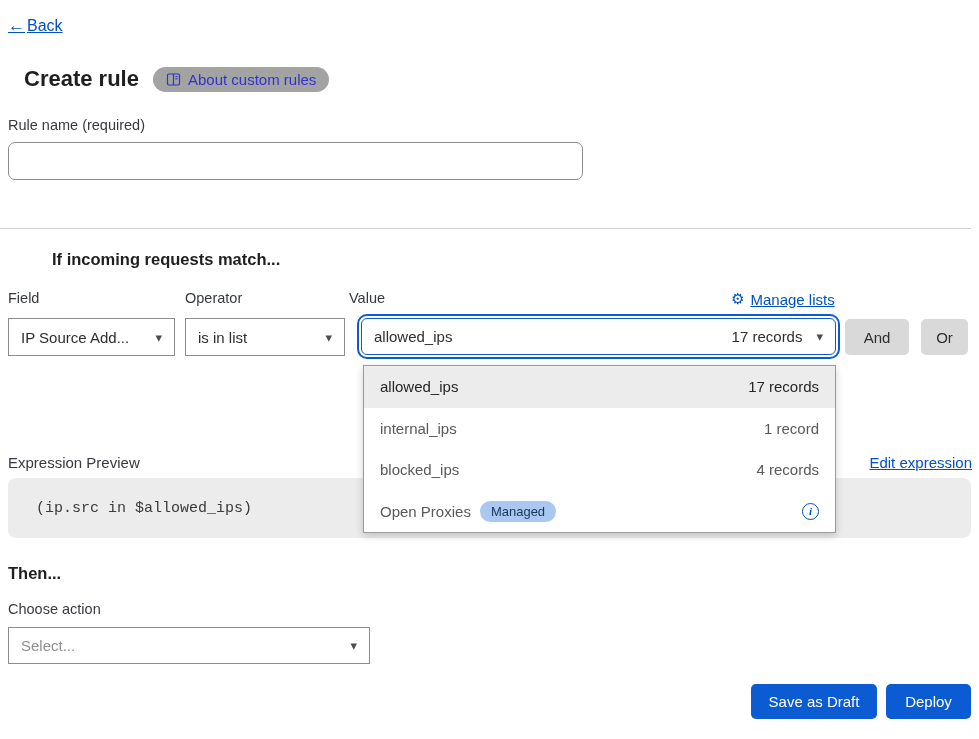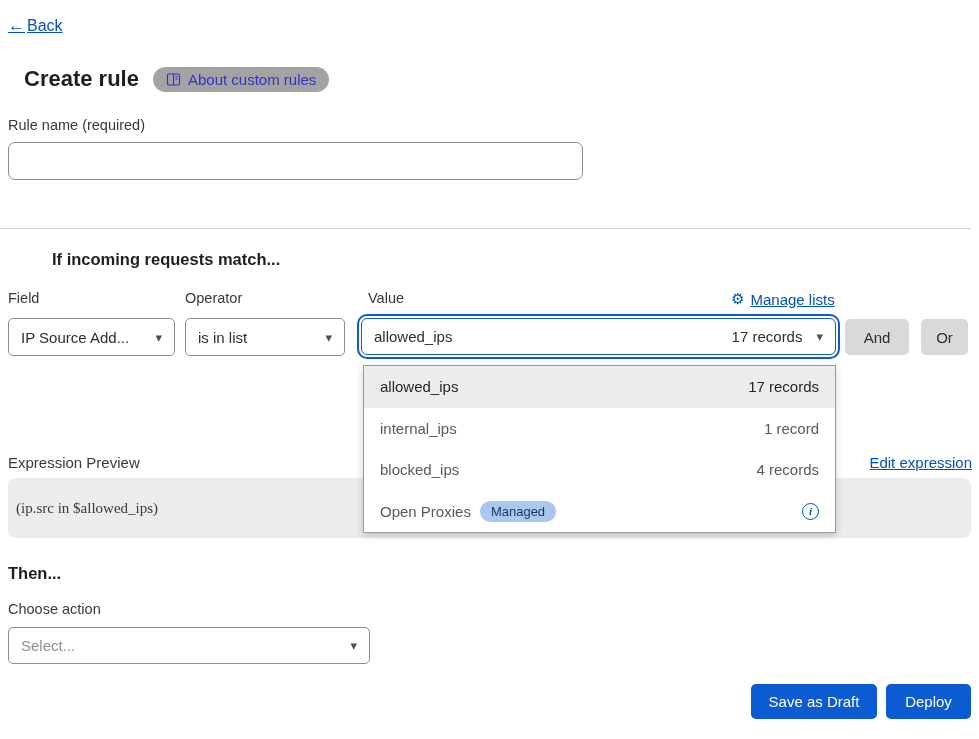--- a/index.html
+++ b/index.html
@@ -26,23 +26,23 @@
     border:1px solid #8d8d8d; border-radius:7px; font-size:15px; padding:0 12px; outline:none; }
   .helper { position:absolute; left:8px; top:187px; font-size:14.5px; color:#3d3d3d; }
 
   .divider { position:absolute; left:0; top:228px; width:971px; height:1px; background:#cfcfcf; }
 
   .section-heading { font-size:16.5px; font-weight:bold; color:#1f1f1f; }
   .match-heading { position:absolute; left:8px; top:250px;margin-left:44px; }
 
   .col-label-field { position:absolute; left:8px; top:290px; }
   .col-label-operator { position:absolute; left:185px; top:290px; }
-  .col-label-value { position:absolute; left:368px; top:290px; }
+  .col-label-value { position:absolute; left:349px; top:290px; }
 
-  .select { border:1px solid #8d8d8d; border-radius:5px; background:#fff; display:flex;
+  .select { border:1px solid #8d8d8d; border-radius:0; background:#fff; display:flex;
     align-items:center; justify-content:space-between; padding:0 12px; font-size:15px; color:#2e2e2e; cursor:pointer; }
   .select .chev { color:#4d4d4d; font-size:13px; margin-left:8px; }
   .field-select { position:absolute; left:8px; top:318px; width:167px; height:38px; }
   .operator-select { position:absolute; left:185px; top:318px; width:160px; height:38px; }
 
   
   .value-wrap { position:absolute; left:357px; top:314px; width:483px; height:45px;
     border:2px solid #0b5bd3; border-radius:10px; padding:2px; background:#fff; }
   .value-select { width:100%; height:100%; border:1px solid #0b5bd3; border-radius:6px;
     display:flex; align-items:center; padding:0 12px; font-size:15px; color:#2e2e2e; cursor:pointer; background:#fff; }
@@ -70,21 +70,21 @@
     font-size:13px; margin-left:9px; }
   .info-icon { margin-left:auto; width:17px; height:17px; border:1.5px solid #0051c3; border-radius:50%;
     color:#0051c3; font-size:11px; font-weight:bold; display:flex; align-items:center; justify-content:center;
     font-family:"Liberation Serif", serif; font-style:italic; cursor:pointer; }
 
   
   .expr-label { position:absolute; left:8px; top:454px; font-size:15px; color:#36393f; }
   .edit-expr { position:absolute; top:454px; right:7px; font-size:15px; }
   .expr-block { position:absolute; left:8px; top:478px; width:963px; height:60px; background:#ececec;
     border-radius:8px; display:flex; align-items:center; }
-  .expr-code { font-family:Liberation Serif, serif; font-size:15px; color:#3a3a3a; padding-left:8px; }
+  .expr-code { font-family:Liberation Mono, monospace; font-size:15px; color:#3a3a3a; padding-left:28px; }
 
   
   .then-heading { position:absolute; left:8px; top:564px; }
   .action-label { position:absolute; left:8px; top:601px; }
   .action-select { position:absolute; left:8px; top:627px; width:362px; height:37px; }
   .action-select .placeholder { color:#8f8f8f; }
 
   
   .blue-btn { background:#0b5bd3; color:#fff; border:none; border-radius:5px; font-size:15px;
     font-family:inherit; cursor:pointer; }

